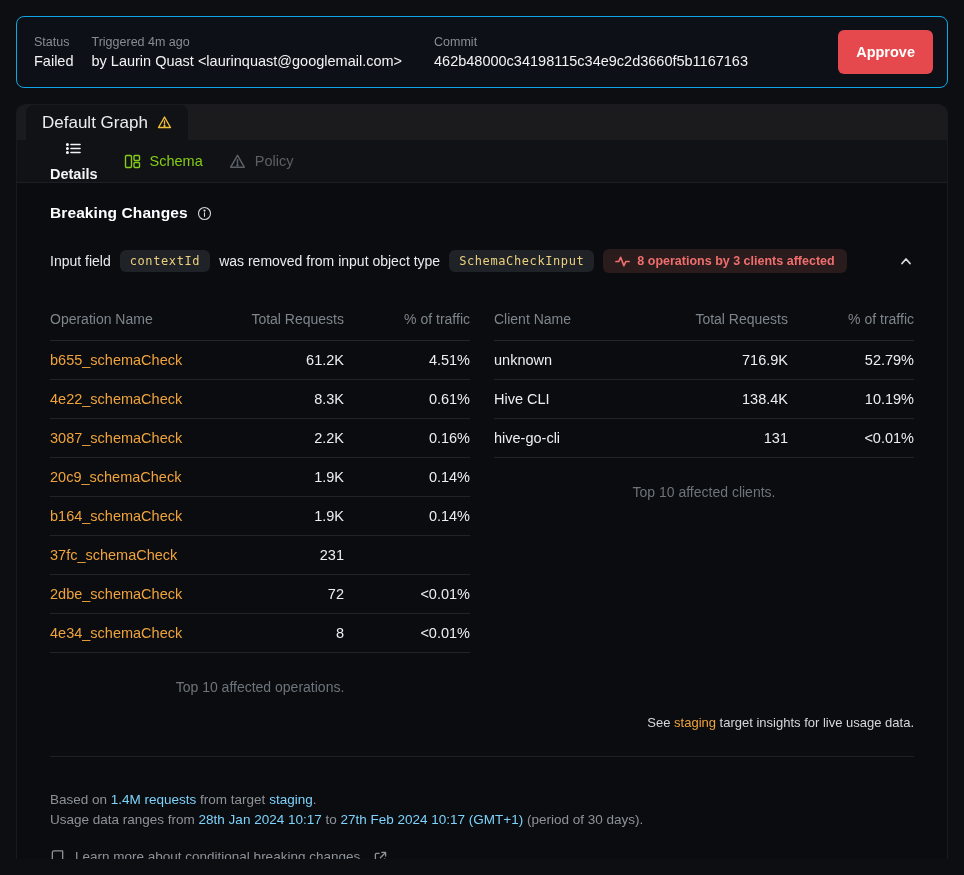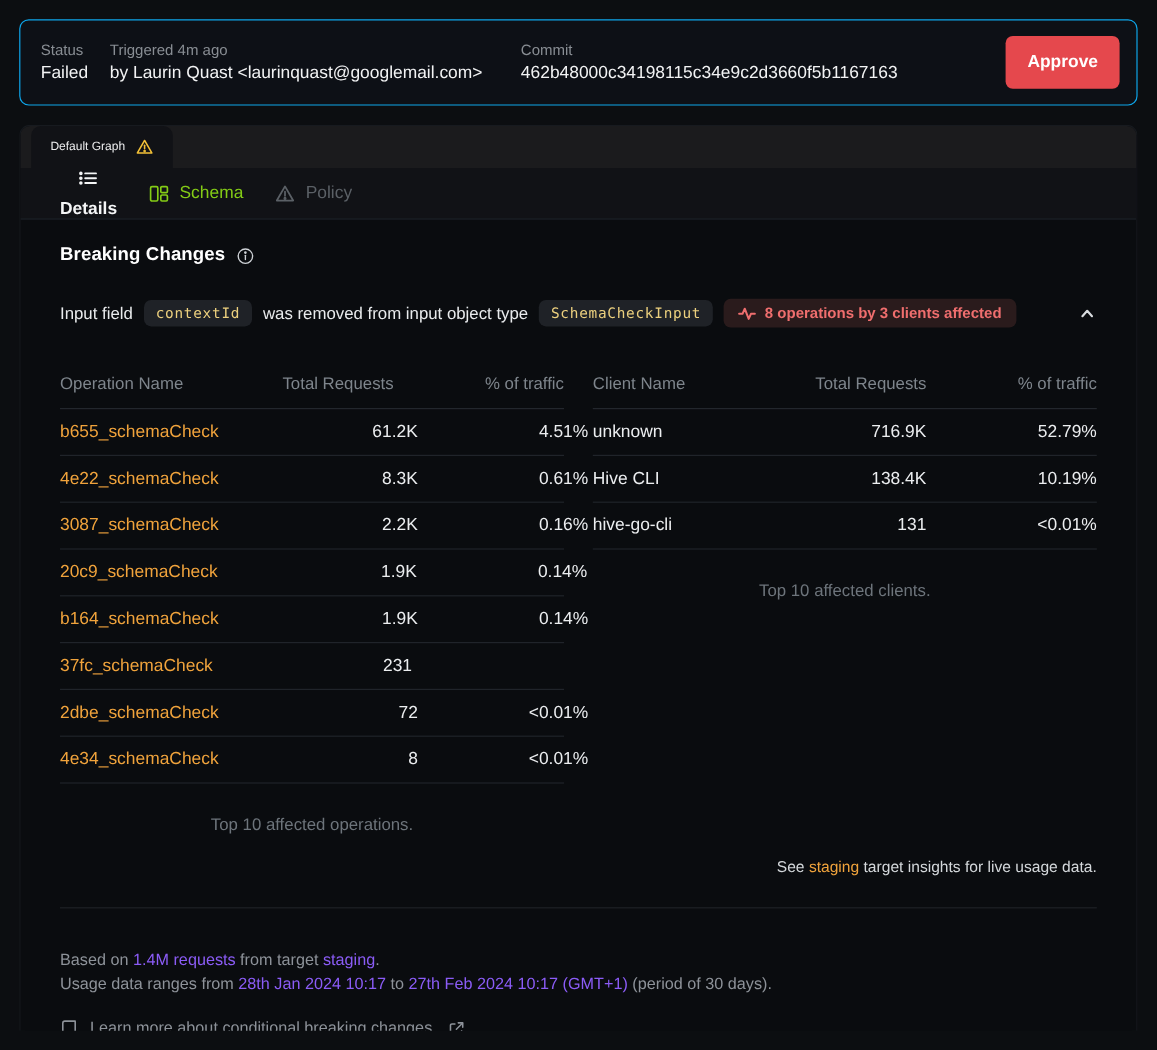--- a/index.html
+++ b/index.html
@@ -58,21 +58,21 @@
     padding-left:9px;
   }
   .graph-tab {
     height:35px;
     display:inline-flex;
     align-items:center;
     gap:9px;
     padding:0 16px;
     background:#111216;
     border-radius:8px 8px 0 0;
-    font-size:10px;
+    font-size:17px;
     color:#ededee;
     cursor:pointer;
   }
   .subnav {
     height:43px;
     background:#111216;
     display:flex;
     align-items:center;
     gap:26px;
     padding-left:33px;
@@ -129,36 +129,35 @@
   .chevron-btn { margin-left:auto; display:flex; align-items:center; color:#d9dcdf; cursor:pointer; }
 
   
   .tables { margin-top:26px; display:flex; gap:24px; }
   .usage-table { flex:1 1 0; min-width:0; }
   .trow {
     display:grid;
     grid-template-columns:1fr 150px 126px;
     border-bottom:1px solid #20242a;
     align-items:center;
-    gap:16px;
   }
   .trow.head { border-bottom:1px solid #23272d; }
   .trow:last-of-type { border-bottom:none; }
   .th { font-size:14px; color:#7e858c; padding:12px 0 13px 0; }
   .td { font-size:14.5px; padding:11px 0; color:#eceef0; }
   .num { text-align:right; }
   .op-link { color:#f0a33c; text-decoration:none; cursor:pointer; }
   .table-note { margin-top:26px; text-align:center; font-size:14px; color:#6d747b; }
 
   
   .insights-line { margin-top:20px; text-align:right; font-size:13px; color:#d4d8db; }
   .insights-line .link { color:#f0a33c; cursor:pointer; }
   .divider { border:none; border-top:1px solid #1e2126; margin-top:26px; }
   .footer-block { margin-top:33px; font-size:13.5px; color:#8d9299; line-height:20px; }
-  .footer-block .w { color:#8b5cf6; }
+  .footer-block .w { color:#7dd3fc; }
   .learn-more {
     margin-top:17px;
     display:inline-flex;
     align-items:center;
     gap:10px;
     font-size:13.5px;
     color:#8d9299;
     cursor:pointer;
   }
   svg { display:block; }

